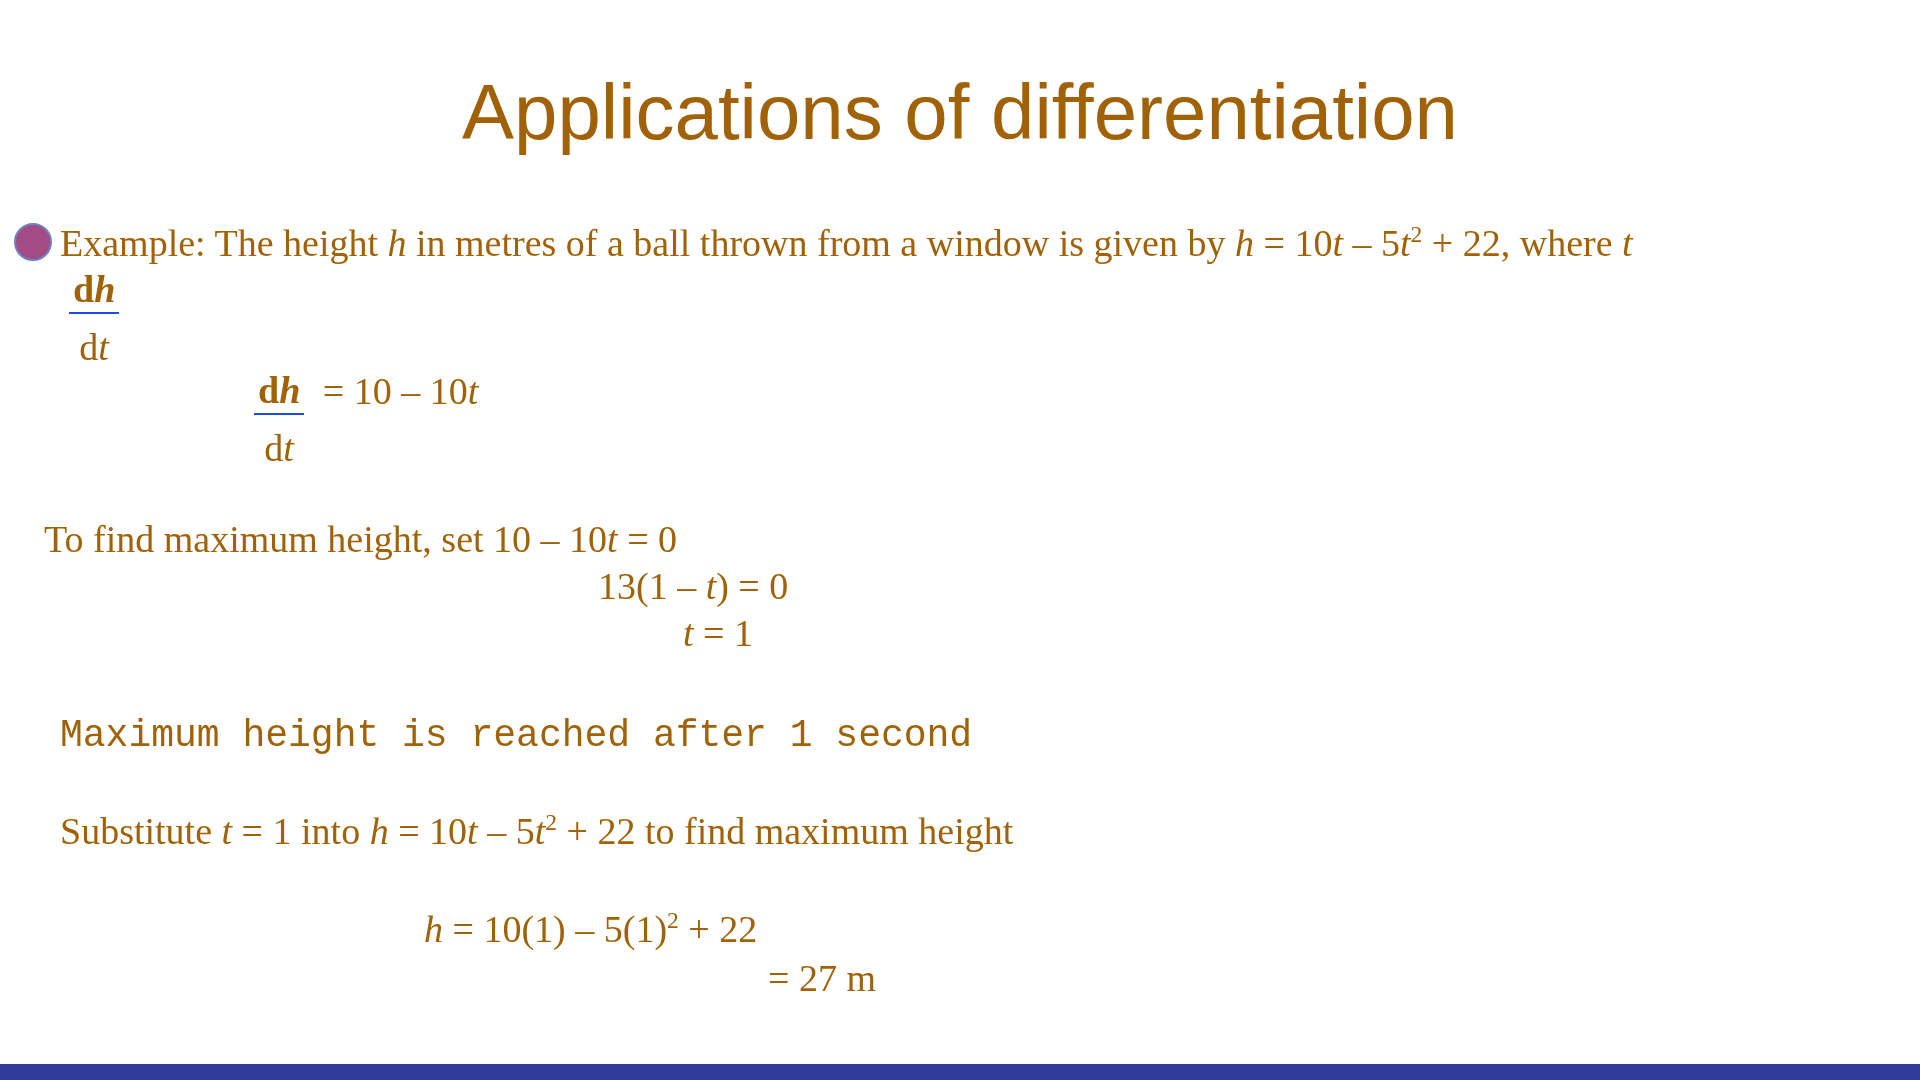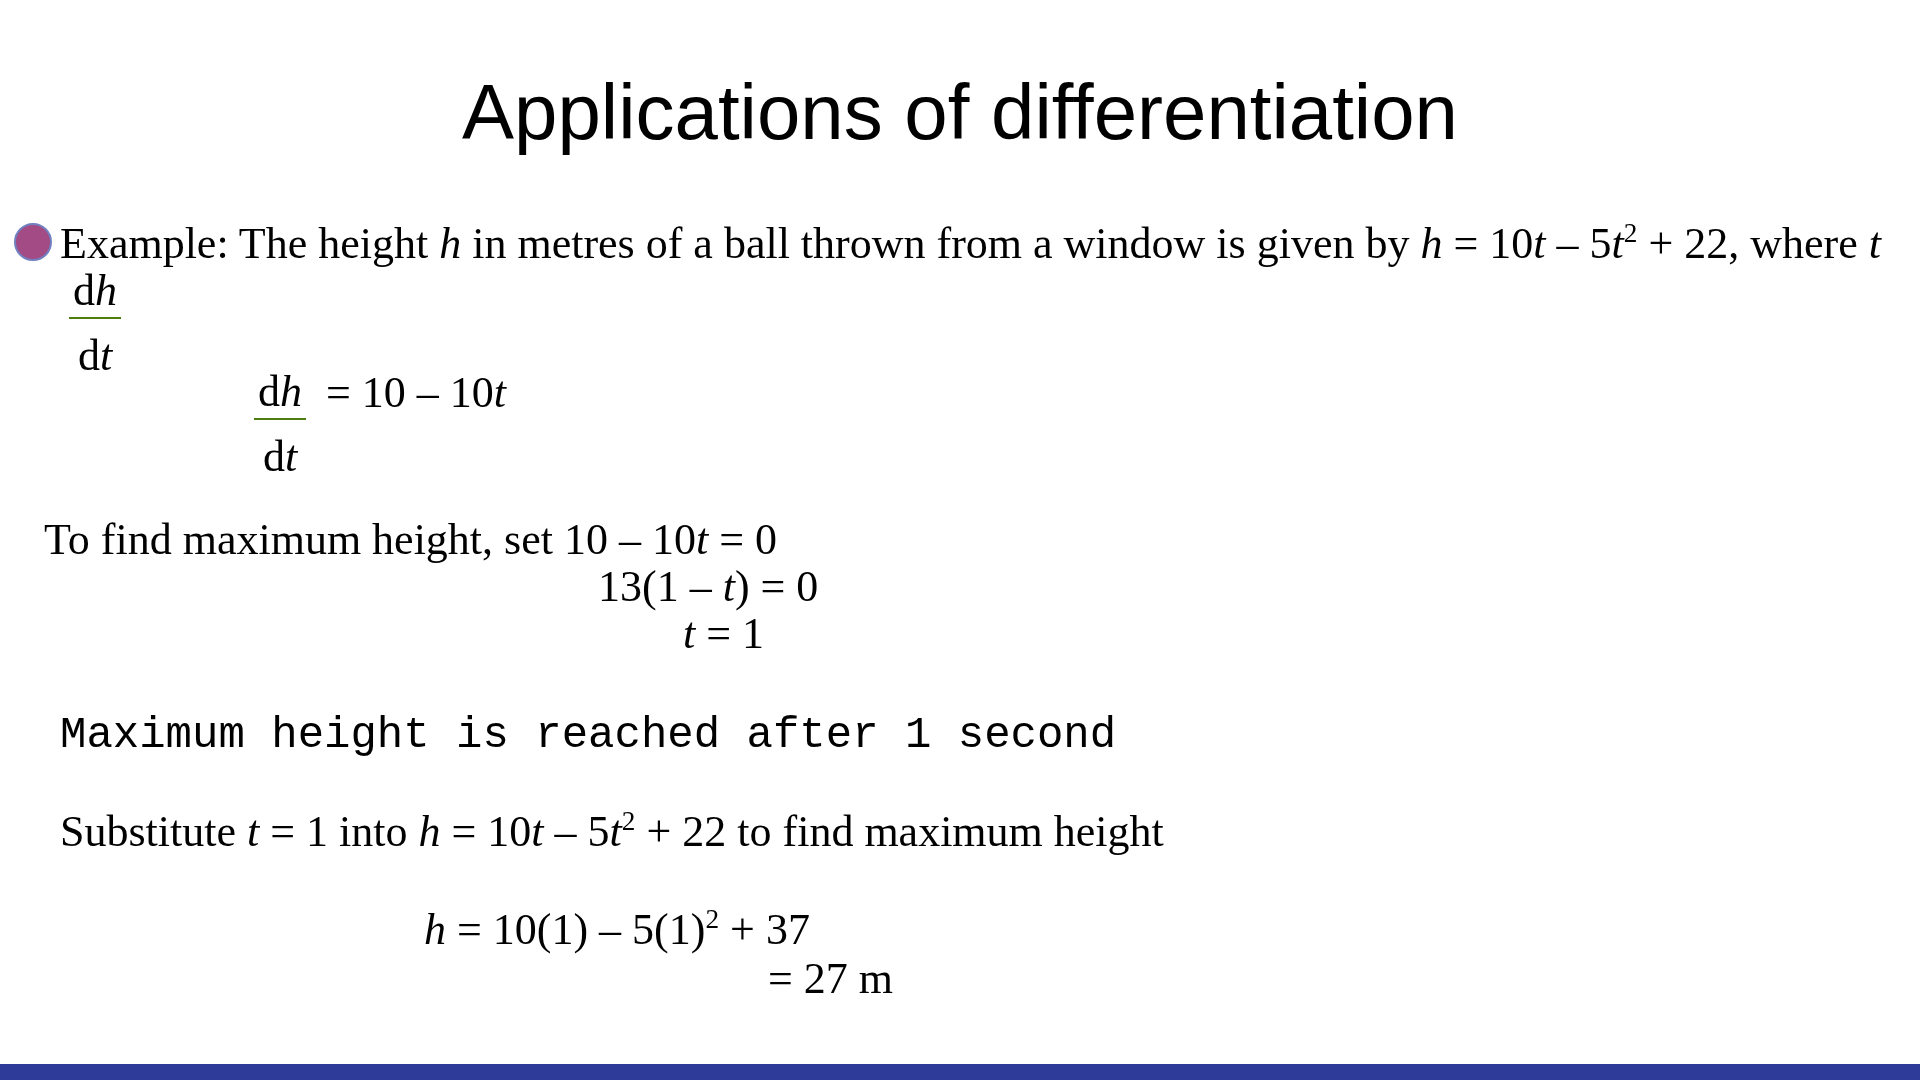--- a/index.html
+++ b/index.html
@@ -1,21 +1,21 @@
 <!DOCTYPE html>
 <html><head>
 <meta charset="utf-8">
 <style>
   html, body { margin: 0; padding: 0; background: #ffffff; }
   .slide {
     position: relative;
     width: 1920px;
     height: 1080px;
     background: #ffffff;
-    color: #000000;
+    color: #a16207;
     font-family: "Liberation Serif", serif;
     overflow: hidden;
   }
   .title {
     position: absolute;
     top: 68px;
     left: 0;
     width: 100%;
     margin: 0;
     text-align: center;
@@ -29,21 +29,21 @@
     left: 14px;
     top: 223px;
     width: 38px;
     height: 38px;
     border-radius: 50%;
     border: 2px solid #7080C0;
     box-sizing: border-box;
   }
   .line {
     position: absolute;
-    font-size: 44px;
+    font-size: 38px;
     line-height: 47px;
     white-space: nowrap;
   }
   .l-ex1  { left: 60px;  top: 220px; }
   .l-ex2  { left: 60px;  top: 267px; }
   .l-deriv{ left: 245px; top: 368px; }
   .l-note { left: 592px; top: 368px; }
   .l-s1   { left: 44px;  top: 516px; }
   .l-s2   { left: 598px; top: 563px; }
   .l-s3   { left: 683px; top: 610px; }
@@ -60,21 +60,21 @@
   }
   .i   { font-style: italic; }
   .sup { font-size: 0.62em; vertical-align: super; line-height: 0; }
   .frac {
     display: inline-block;
     vertical-align: text-top;
     text-align: center;
     line-height: 1.08;
     margin: 0 9px;
   }
-  .frac .num { display: block; border-bottom: 2px solid #4d7c0f; padding: 0 4px 2px; }
+  .frac .num { display: block; border-bottom: 2px solid #1d4ed8; padding: 0 4px 2px; font-weight: bold; }
   .frac .den { display: block; padding-top: 13px; }
 </style>
 </head>
 <body>
 
 <div class="slide">
 
   <h1 class="title">Applications of differentiation</h1>
 
   <span class="bullet" style="background: rgb(163, 75, 132);"></span>
@@ -89,19 +89,19 @@
   <div class="line l-s1"><span>To find maximum height, set 10 – 10</span><span class="i">t</span><span> = 0</span></div>
 
   <div class="line l-s2"><span>13(1 – </span><span class="i">t</span><span>) = 0</span></div>
 
   <div class="line l-s3"><span class="i">t</span><span> = 1</span></div>
 
   <div class="line l-max">Maximum height is reached after 1 second</div>
 
   <div class="line l-sub"><span>Substitute </span><span class="i">t</span><span> = 1 into </span><span class="i">h</span><span> = 10</span><span class="i">t</span><span> – 5</span><span class="i">t</span><span class="sup">2</span><span> + 22 to find maximum height</span></div>
 
-  <div class="line l-heq"><span class="i">h</span><span> = 10(1) – 5(1)</span><span class="sup">2</span><span> + 37</span></div>
+  <div class="line l-heq"><span class="i">h</span><span> = 10(1) – 5(1)</span><span class="sup">2</span><span> + 22</span></div>
 
   <div class="line l-res">= 27 m</div>
 
   <div class="footer-bar" style="background: rgb(46, 59, 153);"></div>
 
 </div>
 
 </body></html>

